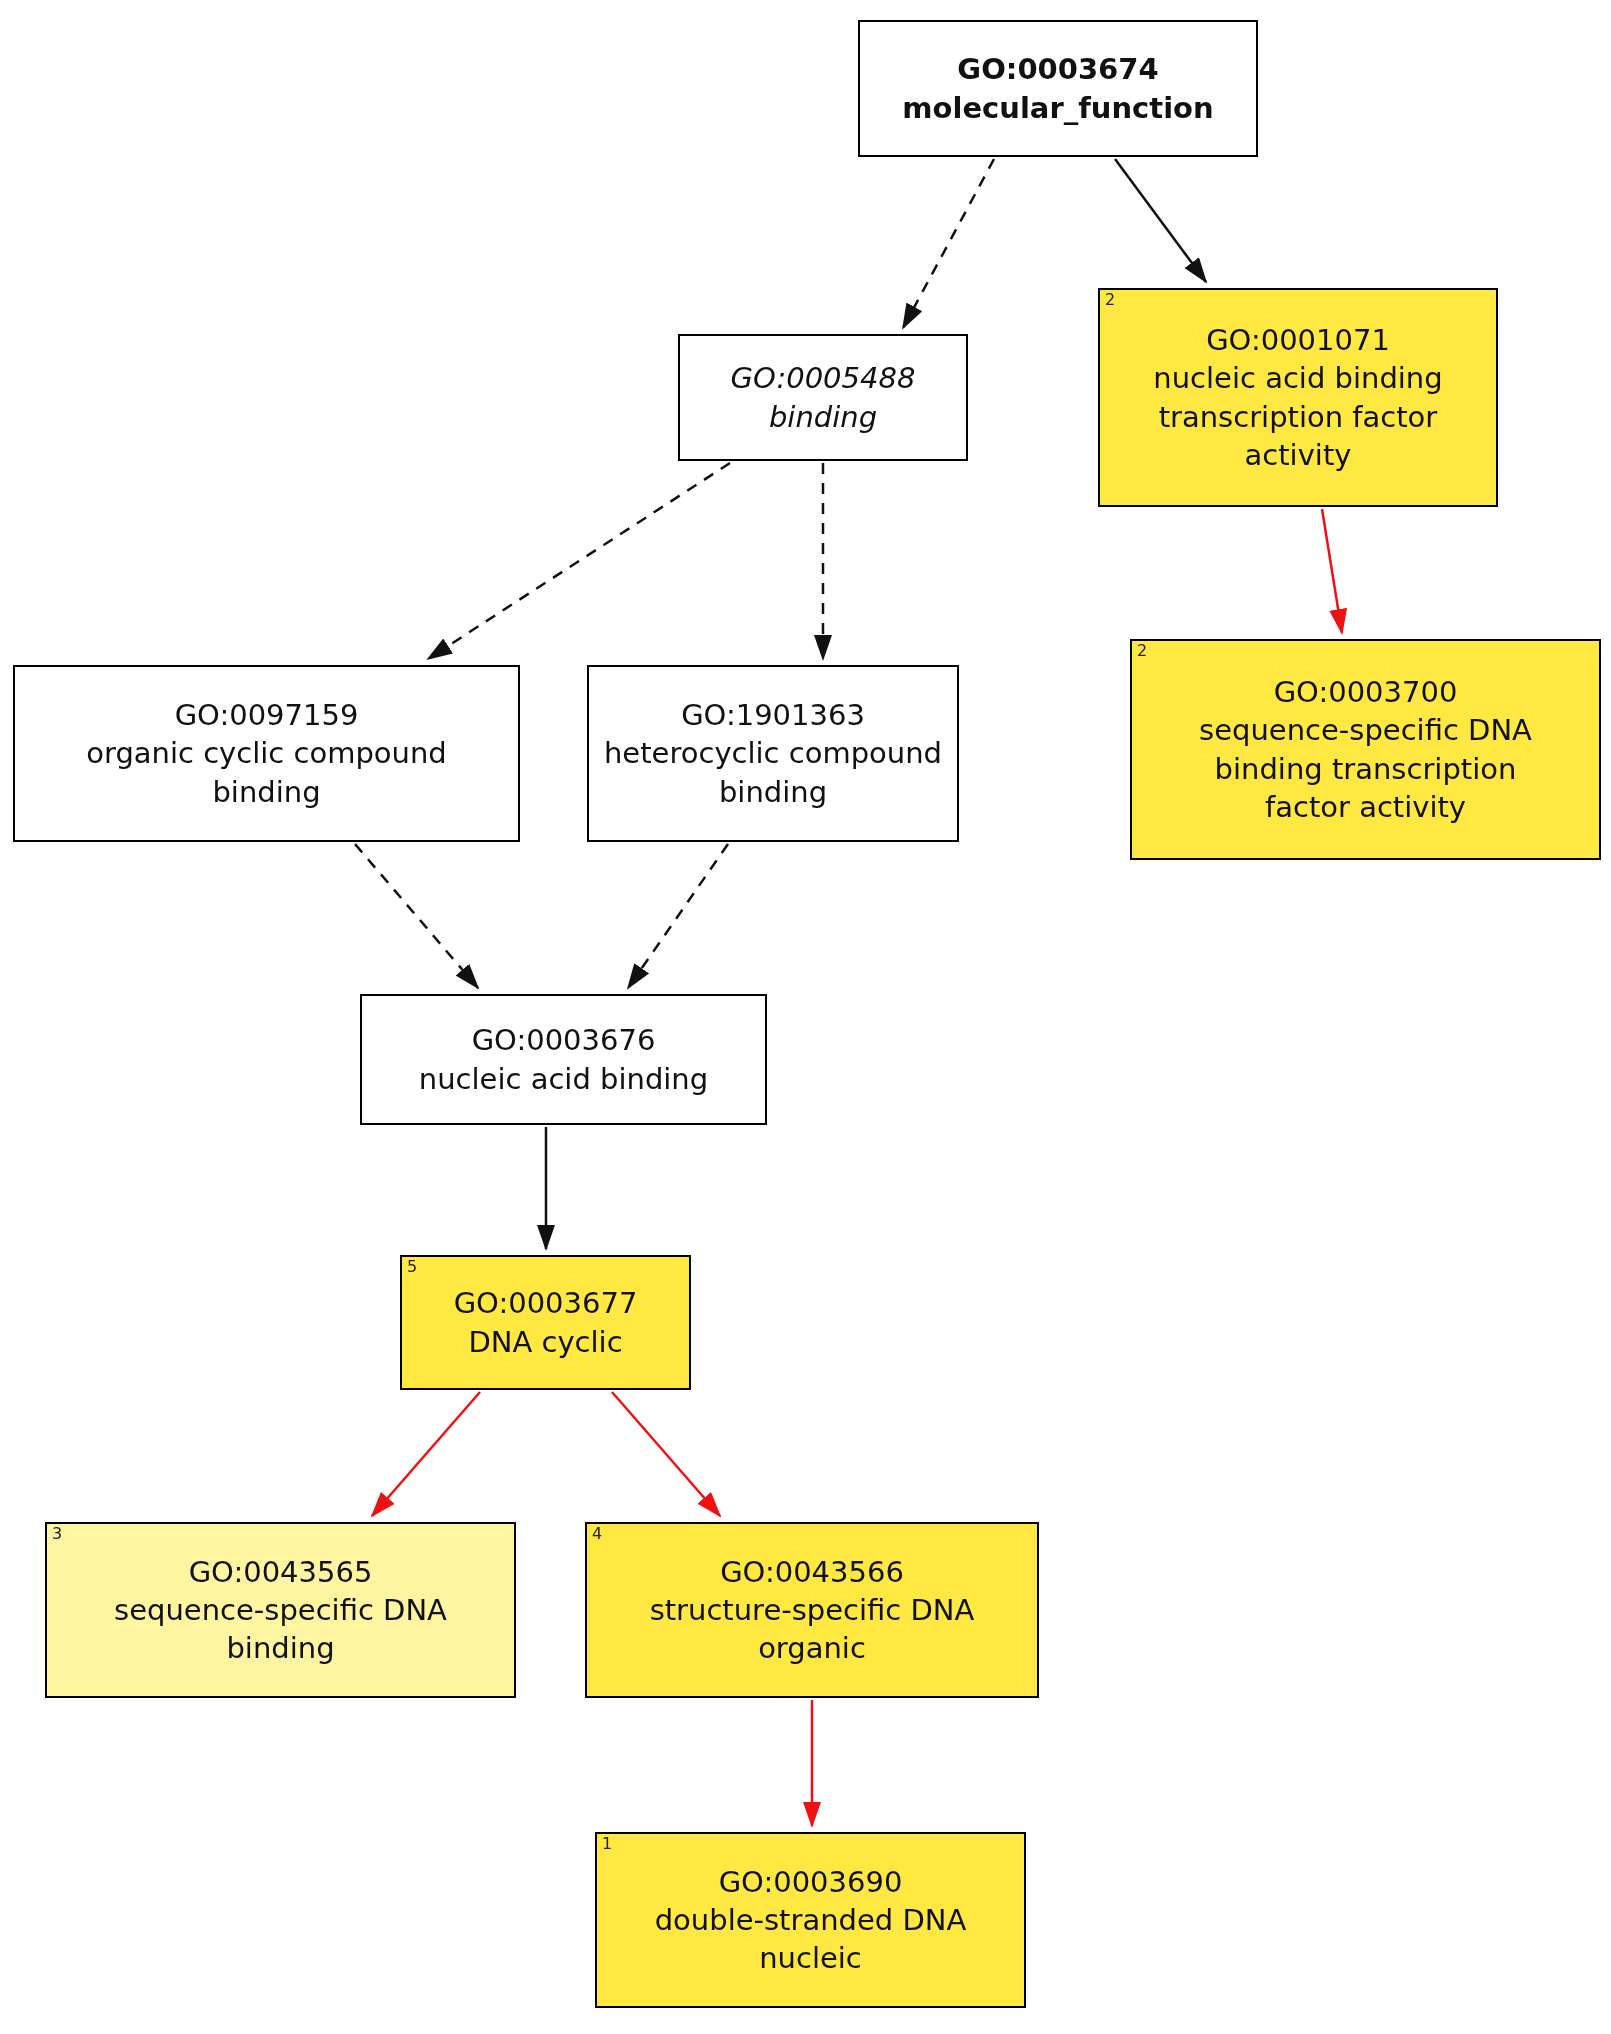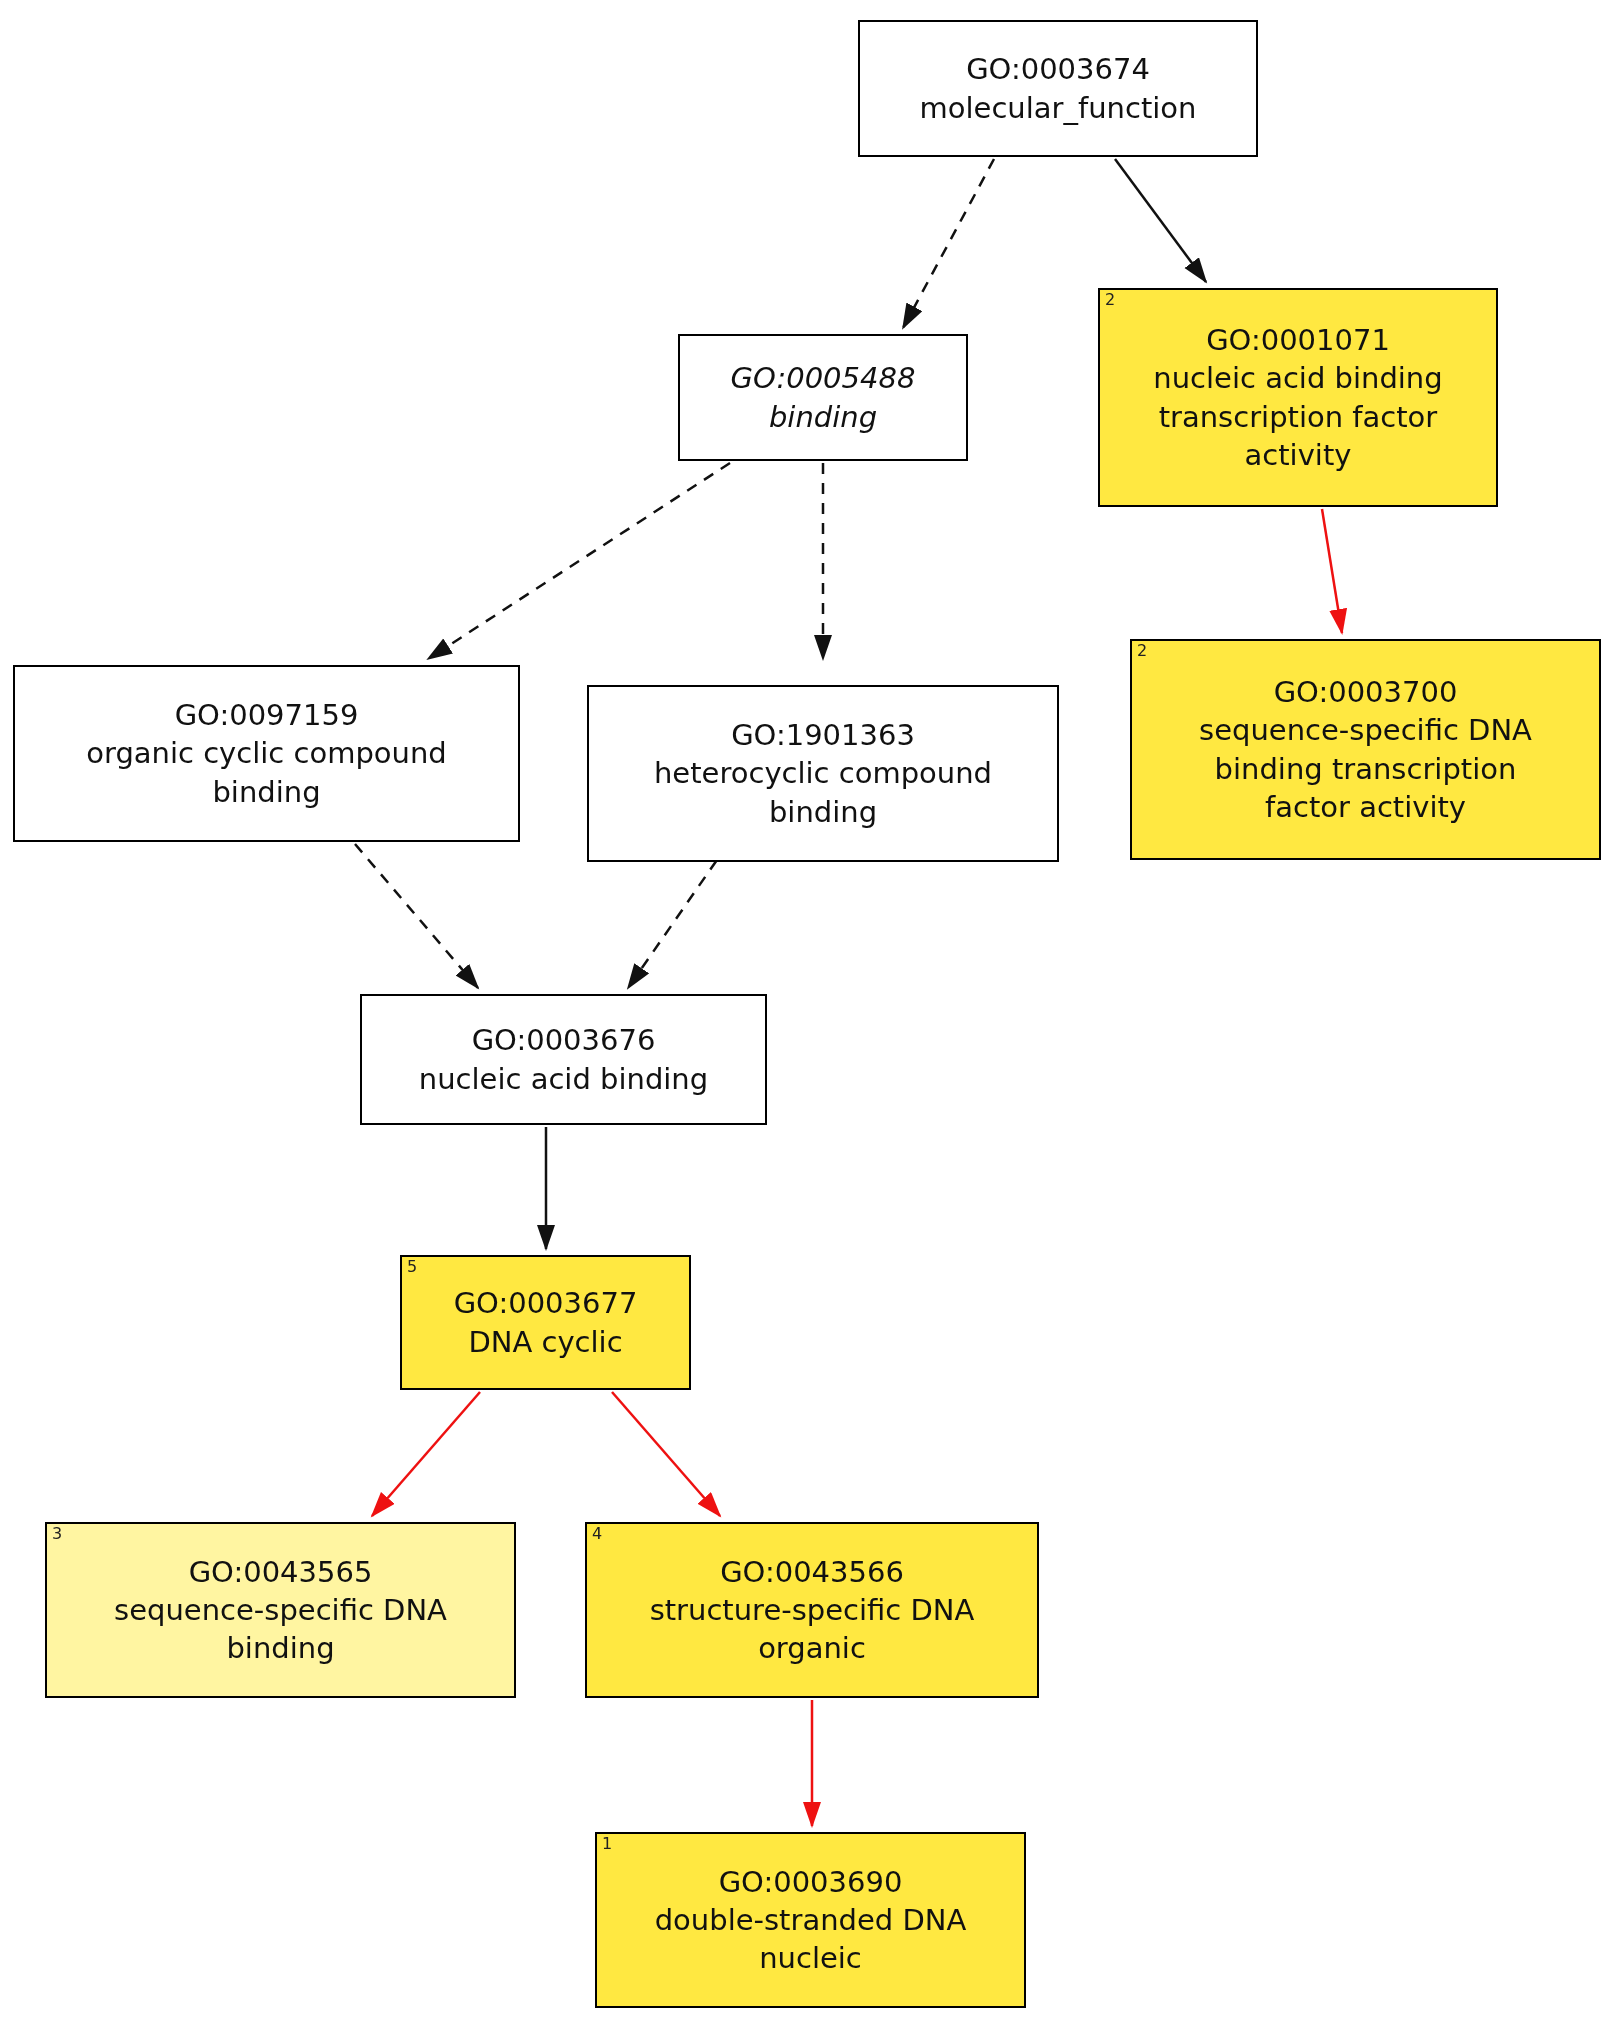--- a/index.html
+++ b/index.html
@@ -43,26 +43,26 @@
   .node.hl-light { background: #FFF5A1; }
   .badge {
     position: absolute;
     top: 2px;
     left: 5px;
     font-size: 16px;
     line-height: 1;
     color: #222222;
   }
   
-  #node-0  { left: 858px;  top: 20px;   width: 400px; height: 137px; }
+  #node-0  { left: 858px;  top: 20px;   width: 400px; height: 137px; font-weight: bold; }
   #node-1  { left: 678px;  top: 334px;  width: 290px; height: 127px; font-style: italic; }
   #node-2  { left: 1098px; top: 288px;  width: 400px; height: 219px; }
   #node-3  { left: 1130px; top: 639px;  width: 471px; height: 221px; }
   #node-4  { left: 13px;   top: 665px;  width: 507px; height: 177px; text-align: center; }
-  #node-5  { left: 587px;  top: 665px;  width: 472px; height: 177px; margin-top: 20px; }
+  #node-5  { left: 587px;  top: 665px;  width: 372px; height: 177px; }
   #node-6  { left: 360px;  top: 994px;  width: 407px; height: 131px; }
   #node-7  { left: 400px;  top: 1255px; width: 291px; height: 135px; }
   #node-8  { left: 45px;   top: 1522px; width: 471px; height: 176px; }
   #node-9  { left: 585px;  top: 1522px; width: 454px; height: 176px; }
   #node-10 { left: 595px;  top: 1832px; width: 431px; height: 176px; }
 
   .edge-black  { stroke: #111111; stroke-width: 2.5px; fill: none; }
   .edge-dashed { stroke: #111111; stroke-width: 2.5px; fill: none; stroke-dasharray: 11 9; }
   .edge-red    { stroke: #EE1111; stroke-width: 2.5px; fill: none; }
 </style>

